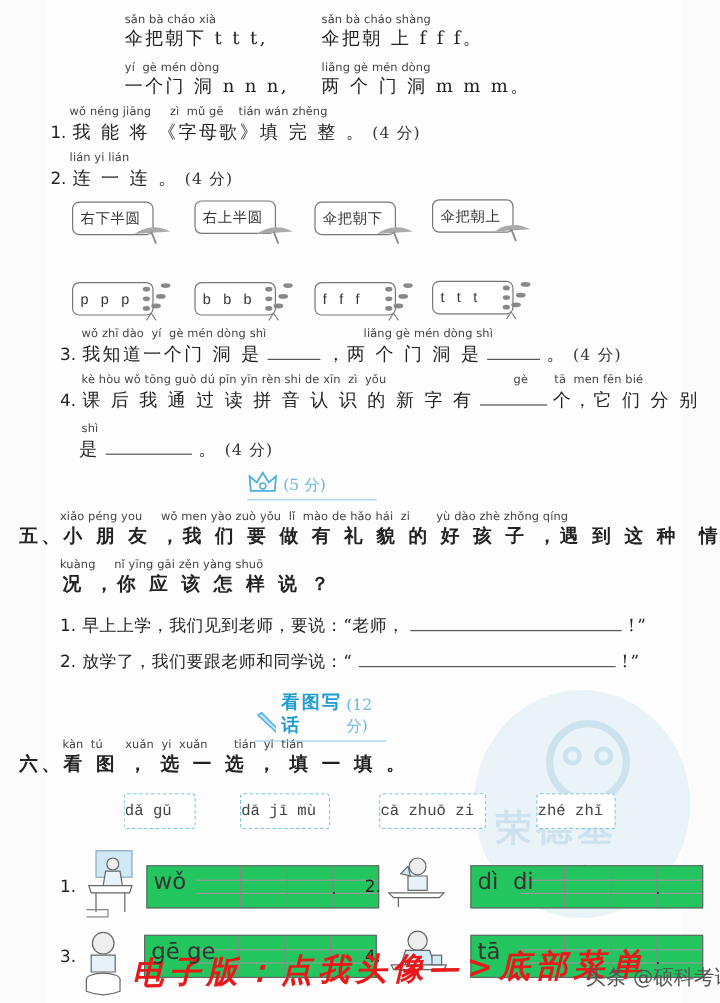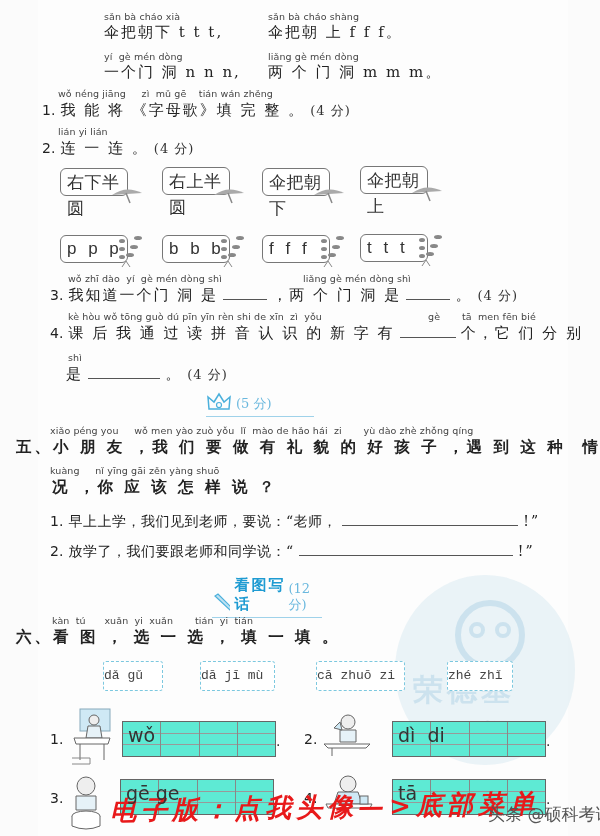--- a/index.html
+++ b/index.html
@@ -27,21 +27,21 @@
     white-space: pre; letter-spacing: 2px;
   }
   .cn.bold { font-family: "DejaVu Sans", sans-serif; font-weight: bold; font-size: 15.5px; letter-spacing: 3px; }
   .num { font-family: "DejaVu Sans", sans-serif; font-size: 14px; color: #222; }
   .score { font-family: "DejaVu Serif", serif; font-size: 13px; color: #333; letter-spacing: 1px; }
   .blank { display: inline-block; border-bottom: 1px solid #555; height: 12px; vertical-align: baseline; }
 
   
   .mbox {
     position: absolute; height: 26px; border: 1.2px solid #777; border-radius: 6px;
-    background: #fff; font-size: 17px; line-height: 26px; padding-left: 6px;
+    background: #fff; font-size: 12px; line-height: 26px; padding-left: 6px;
     font-family: "DejaVu Serif", serif; color: #333; letter-spacing: 0.5px;
   }
   .mbox.letters { font-family: Liberation Sans, sans-serif; word-spacing: 6px; }
   .umbrella { position: absolute; }
   .plant { position: absolute; }
 
   
   .sec-head {
     position: absolute; display: flex; align-items: flex-end;
     font-family: "DejaVu Sans", sans-serif; font-weight: bold; color: #1e9bd2;
@@ -53,22 +53,23 @@
   
   .pbox {
     position: absolute; height: 28px; border: 1.5px dashed #7cc8df;
     border-radius: 3px; background: #fff;
     font-family: Liberation Mono, monospace; font-size: 13px; color: #444;
     line-height: 28px; text-align: left;
   }
 
   
   .grid {
-    position: absolute; height: 34px; border: 1.2px solid #666; background: #5eead4;
+    position: absolute; height: 34px; border: 1.2px solid #666; background: #22c55e;
     display: flex;
+    padding-left: 40px;
   }
   .grid .cell { flex: 1; border-right: 1px solid #888; position: relative; }
   .grid .cell:last-child { border-right: none; }
   .grid .hl { position: absolute; left: 0; right: 0; top: 11px; border-top: 1px solid #999; }
   .grid .hl2 { position: absolute; left: 0; right: 0; top: 22px; border-top: 1px solid #999; }
   .grid .prefill {
     position: absolute; left: 5px; top: 2px; font-family: "DejaVu Sans", sans-serif;
     font-size: 19px; color: #333; white-space: pre; z-index: 2;
   }
   .dot { position: absolute; font-family: "DejaVu Sans", sans-serif; font-size: 14px; color: #333; }

